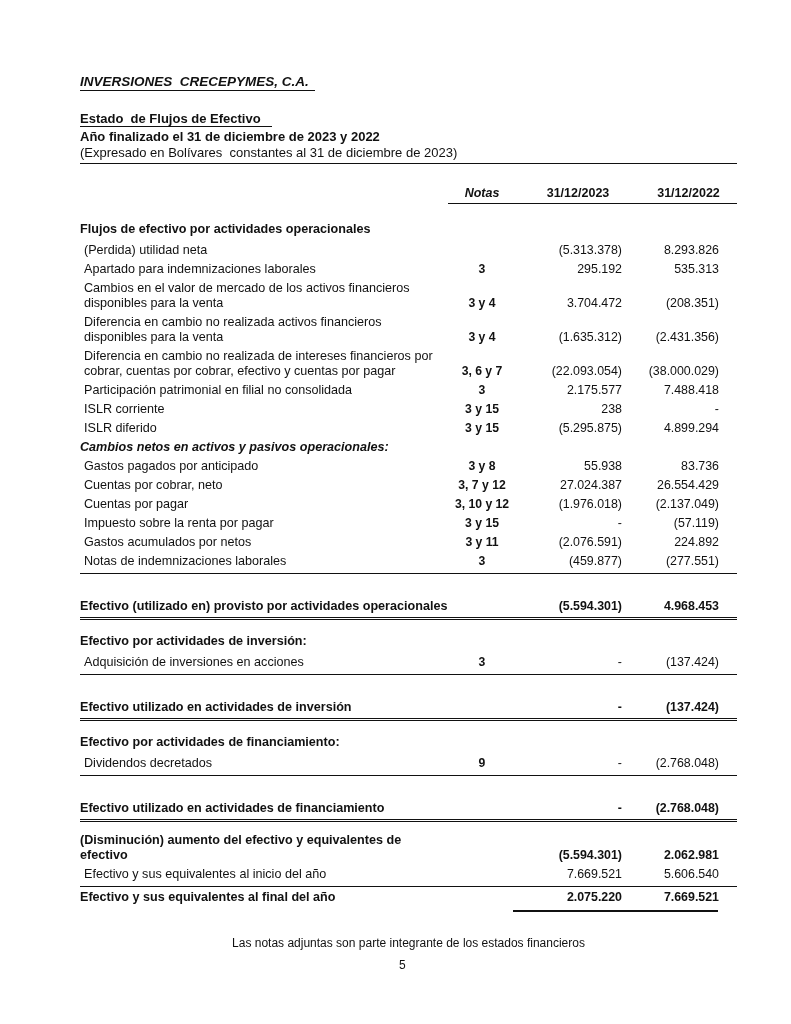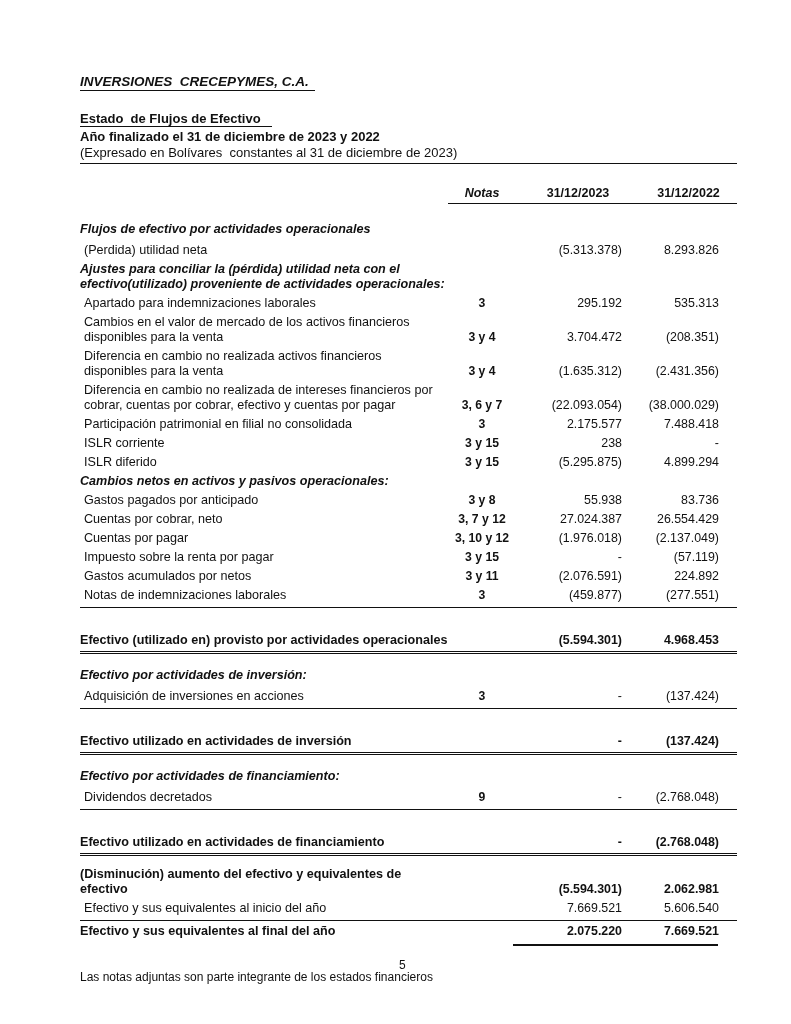--- a/index.html
+++ b/index.html
@@ -39,38 +39,38 @@
   .colhead .c-date { text-align:center; }
   .colhead-rule { border-top:1.6px solid #111; margin-left:368px; margin-top:3px; }
 
   .rows { margin-top:16px; }
   .row { padding:2px 0; }
   .cell-label { font-size:12.6px; line-height:15px; padding-left:4px; }
   .cell-notes { font-size:12.2px; line-height:15px; font-weight:700; text-align:center; }
   .cell-val  { font-size:12.4px; line-height:15px; text-align:right; padding-right:18px; }
 
   .row-head .cell-label { font-weight:700; padding-left:0; }
-  .row-head { margin-bottom:2px;font-style:italic; }
+  .row-head { margin-bottom:2px; }
   .row-subhead .cell-label { font-weight:700; font-style:italic; padding-left:0; }
   .row-total { border-top:1.2px solid #111; border-bottom:3px double #111; padding:3px 0; margin-top:2px; }
   .row-total .cell-label { font-weight:700; padding-left:0;margin-top:22px; }
   .row-total .cell-val { font-weight:700; }
   .row-boldline .cell-label { font-weight:700; padding-left:0; }
   .row-boldline .cell-val { font-weight:700; }
   .row-final { border-top:1.2px solid #111; padding:3px 0; margin-top:2px; }
   .row-final .cell-label { font-weight:700; padding-left:0; }
   .row-final .cell-val { font-weight:700; }
   .final-underline {
     margin-left:433px; width:205px; border-top:2.6px solid #111; margin-top:2px;
   }
   .gap { margin-top:12px; }
   .gap-sm { margin-top:9px; }
 
   
-  .footer-note { text-align:left; font-size:12px; margin-top:24px; }
+  .footer-note { text-align:center; font-size:12px; margin-top:24px; }
   .page-number { position:absolute; left:399px; top:958px; font-size:12px; }
 </style>
 </head>
 <body>
 
 <div class="page">
   <div class="content">
 
     <div><span class="company">INVERSIONES  CRECEPYMES, C.A.</span></div>
     <div><span class="doc-title">Estado  de Flujos de Efectivo </span></div>
@@ -95,26 +95,20 @@
           <div class="cell-val"></div>
         </div>
 
         <div class="grid-row row">
           <div class="cell-label">(Perdida) utilidad neta</div>
           <div class="cell-notes"></div>
           <div class="cell-val">(5.313.378)</div>
           <div class="cell-val">8.293.826</div>
         </div>
 
-        <div class="grid-row row row-subhead">
-          <div class="cell-label">Ajustes para conciliar la (pérdida) utilidad neta con el efectivo(utilizado) proveniente de actividades operacionales:</div>
-          <div class="cell-notes"></div>
-          <div class="cell-val"></div>
-          <div class="cell-val"></div>
-        </div>
 
         <div class="grid-row row">
           <div class="cell-label">Apartado para indemnizaciones laborales</div>
           <div class="cell-notes">3</div>
           <div class="cell-val">295.192</div>
           <div class="cell-val">535.313</div>
         </div>
 
         <div class="grid-row row">
           <div class="cell-label">Cambios en el valor de mercado de los activos financieros disponibles para la venta</div>

